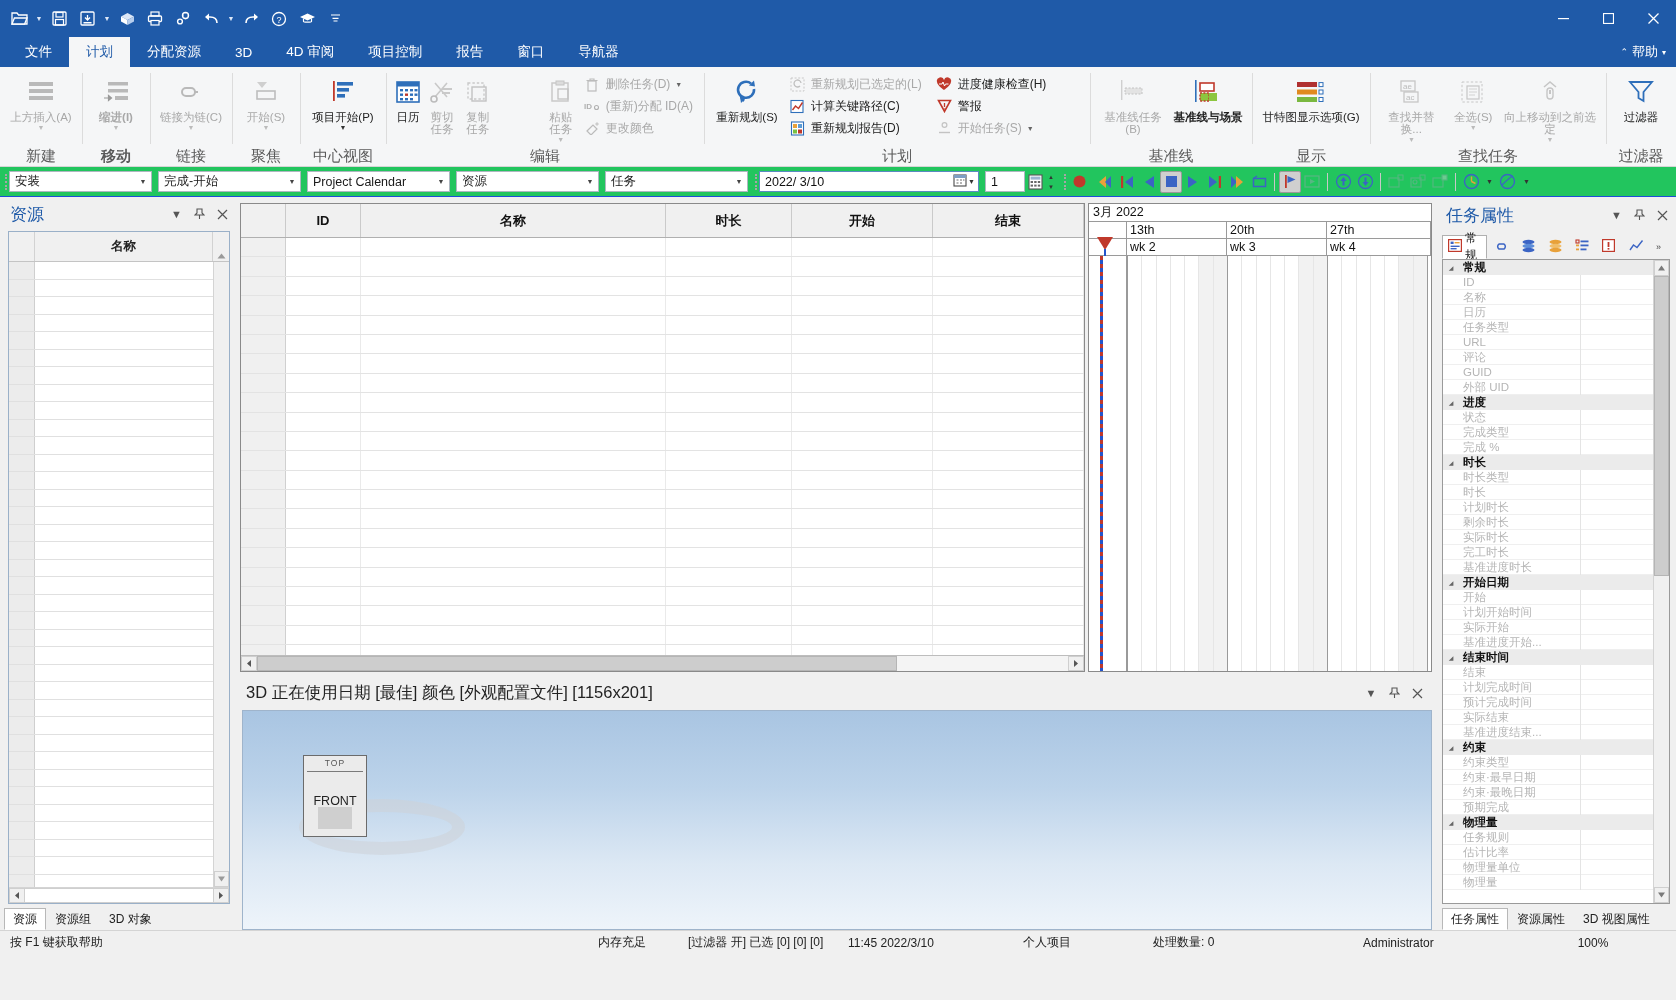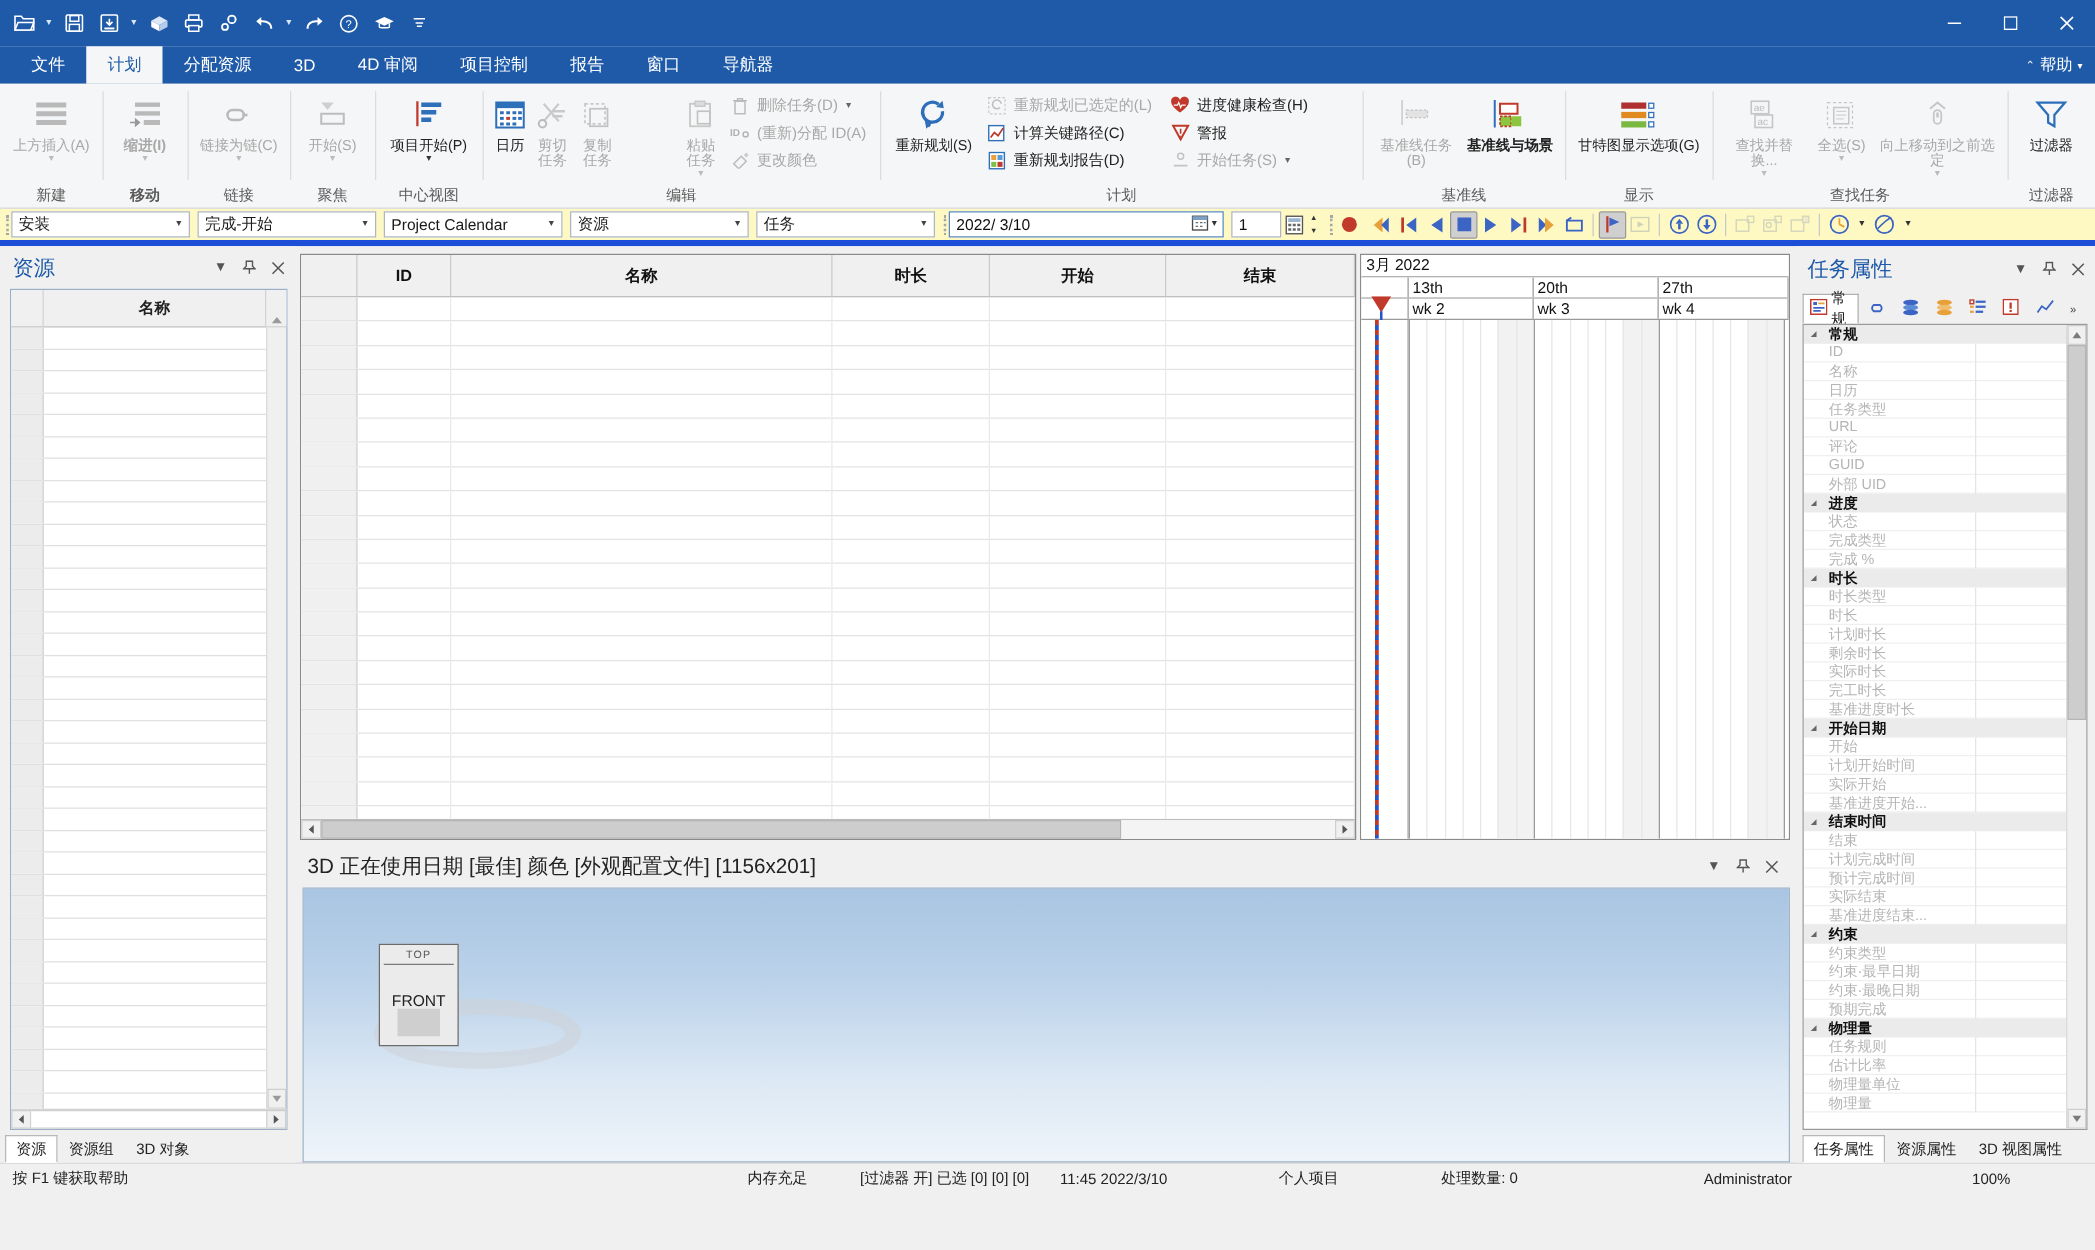--- a/index.html
+++ b/index.html
@@ -42,21 +42,21 @@
   .ribbon{
     height:100px; background:#f5f6f7; border-bottom:1px solid #d6d6d6;
     display:flex; align-items:stretch; position:relative;
   }
   .rgroup{ display:flex; flex-direction:column; position:relative; padding:0 2px; }
   .rgroup + .rgroup::before{
     content:""; position:absolute; left:0; top:6px; bottom:22px; width:1px; background:#dcdcdc;
   }
   .rgroup-items{ flex:1; display:flex; align-items:flex-start; padding:4px 4px 0; }
   .rgroup-label{
-    height:20px; text-align:left; font-size:12px; color:#5a5a5a;
+    height:20px; text-align:left; font-size:15px; color:#5a5a5a;
     display:flex; align-items:center; justify-content:center;
   }
   .bigbtn{
     width:64px; display:flex; flex-direction:column; align-items:center;
     padding:4px 2px 0; cursor:default; border-radius:2px;
   }
   .bigbtn.dis{ color:#a8a8a8; }
   .bigbtn .ico{ height:34px; display:flex; align-items:center; justify-content:center; }
   .bigbtn .lbl{ font-size:11.5px; text-align:center; line-height:12px; margin-top:2px; }
   .bigbtn .car{ font-size:7px; color:#555; line-height:8px; margin-top:1px;}
@@ -64,21 +64,21 @@
   .smallcol{ display:flex; flex-direction:column; justify-content:flex-start; padding-top:2px; }
   .smallbtn{
     display:flex; align-items:center; gap:5px; height:22px; padding:0 5px;
     font-size:12px; cursor:default; border-radius:2px; white-space:nowrap;
   }
   .smallbtn.dis{ color:#a8a8a8; }
   .smallbtn .sico{ width:17px; height:17px; display:flex; align-items:center; justify-content:center; flex:0 0 17px;}
   .smallbtn .car{ font-size:7px; color:#666; }
   
   .toolbar2{
-    height:30px; background:#fef9c3; border-bottom:5px solid #1d4ed8;
+    height:30px; background:#22c55e; border-bottom:1px solid #1d4ed8;
     display:flex; align-items:center; gap:0px; padding:0 2px;
   }
   .grip{ width:7px; height:20px; display:flex; align-items:center; justify-content:center; }
   .grip i{
     width:2px; height:16px; background:transparent;
     border-left:2px dotted #a6a6a6;
   }
   .tcombo{
     height:21px; background:#fff; border:1px solid #aeb7c0;
     display:flex; align-items:center; font-size:12.5px; padding:0 0 0 5px;

